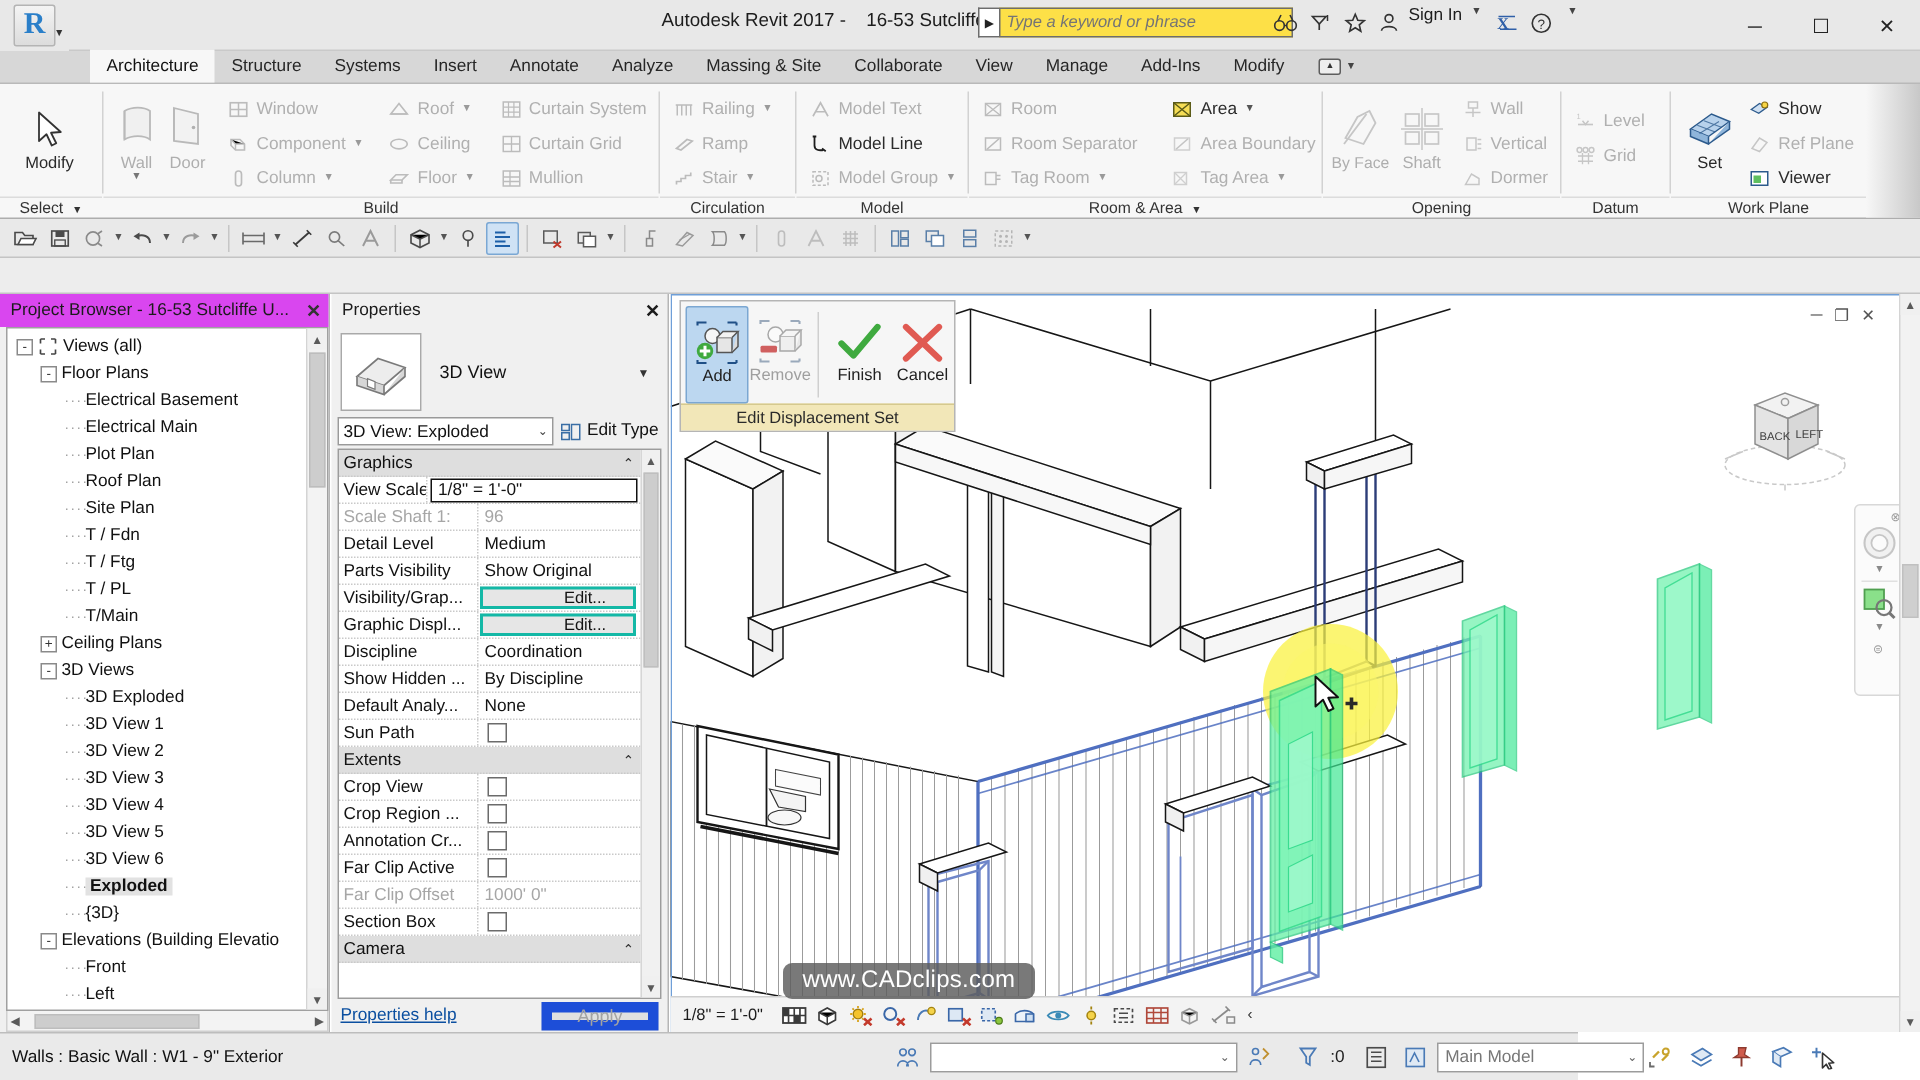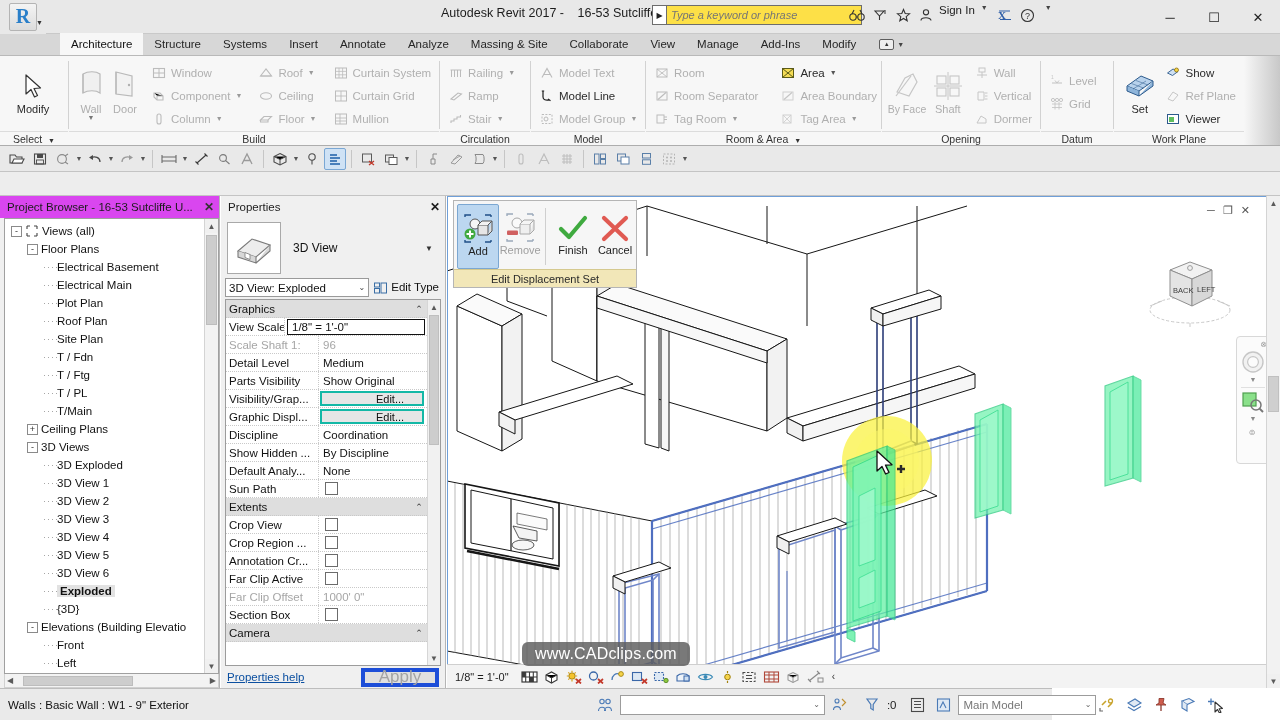--- a/index.html
+++ b/index.html
@@ -215,22 +215,22 @@
     background:#e6e6e6; border:2px solid #14b8a6; height:15px; flex:1; margin:1px 3px 1px 1px;
     display:flex;align-items:center;justify-content:center; font-size:11px; color:#111;padding-left:36px;
   }
   .vcheck{ width:13px;height:13px;border:1px solid #6b6b6b;background:#fff; margin-left:2px;}
   .pr-foot{
     height:22px; display:flex; align-items:center; justify-content:space-between;
     padding:0 6px 0 6px;
   }
   .pr-help{ font-size:11.5px; color:#0b4fa0; text-decoration:underline; }
   .pr-apply{
-    width:78px;height:19px; background:#e0e0e0; border:4px solid #1d4ed8;
-    display:flex;align-items:center;justify-content:center; font-size:17px; color:#a3a3a3;
+    width:78px;height:19px; background:#e0e0e0; border:7px solid #1d4ed8;
+    display:flex;align-items:center;justify-content:center; font-size:12px; color:#a3a3a3;
   }
 
   
   .canvas{
     position:absolute; left:447px; top:196px; right:0; height:492px;
     background:#ffffff; overflow:hidden;
   }
   .canvas-border{ position:absolute; inset:0; border:1px solid #6f9fd8; pointer-events:none;}
 
   

